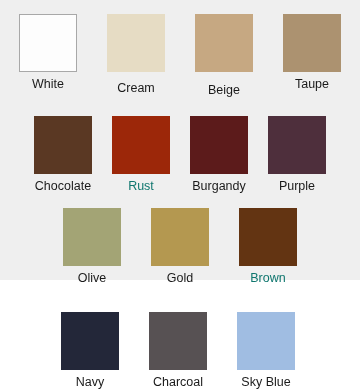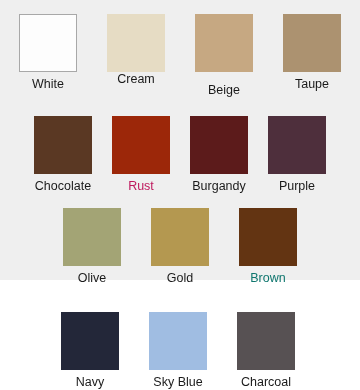--- a/index.html
+++ b/index.html
@@ -52,39 +52,39 @@
 <body>
 
 <div id="palette" style="background: rgb(239, 239, 239);">
     <div class="swatch-row" style="position: absolute; left: 0px; right: 0px; top: 14px; gap: 30px;">
       <div class="swatch-cell">
         <span class="swatch-chip bordered" style="width: 58px; height: 58px; background: rgb(253, 253, 253); border-color: rgb(168, 168, 168);"></span>
         <span class="swatch-label" style="margin-top: 5px; color: rgb(26, 26, 26);">White</span>
       </div>
       <div class="swatch-cell">
         <span class="swatch-chip" style="width: 58px; height: 58px; background: rgb(230, 220, 196);"></span>
-        <span class="swatch-label" style="margin-top: 0; color: rgb(26, 26, 26);">Cream</span>
+        <span class="swatch-label" style="margin-top: 9px; color: rgb(26, 26, 26);">Cream</span>
       </div>
       <div class="swatch-cell">
         <span class="swatch-chip" style="width: 58px; height: 58px; background: rgb(198, 168, 130);"></span>
         <span class="swatch-label" style="margin-top: 11px; color: rgb(26, 26, 26);">Beige</span>
       </div>
       <div class="swatch-cell">
         <span class="swatch-chip" style="width: 58px; height: 58px; background: rgb(172, 146, 112);"></span>
         <span class="swatch-label" style="margin-top: 5px; color: rgb(26, 26, 26);">Taupe</span>
       </div>
     </div>
     <div class="swatch-row" style="position: absolute; left: 0px; right: 0px; top: 116px; gap: 20px;">
       <div class="swatch-cell">
         <span class="swatch-chip" style="width: 58px; height: 58px; background: rgb(90, 56, 35);"></span>
         <span class="swatch-label" style="margin-top: 5px; color: rgb(26, 26, 26);">Chocolate</span>
       </div>
       <div class="swatch-cell">
         <span class="swatch-chip" style="width: 58px; height: 58px; background: rgb(156, 39, 9);"></span>
-        <span class="swatch-label" style="margin-top: 5px; color: #be185d;">Rust</span>
+        <span class="swatch-label" style="margin-top: 5px; color: #0f766e;">Rust</span>
       </div>
       <div class="swatch-cell">
         <span class="swatch-chip" style="width: 58px; height: 58px; background: rgb(92, 27, 27);"></span>
         <span class="swatch-label" style="margin-top: 5px; color: rgb(26, 26, 26);">Burgandy</span>
       </div>
       <div class="swatch-cell">
         <span class="swatch-chip" style="width: 58px; height: 58px; background: rgb(78, 47, 60);"></span>
         <span class="swatch-label" style="margin-top: 5px; color: rgb(26, 26, 26);">Purple</span>
       </div>
     </div>
@@ -101,21 +101,21 @@
         <span class="swatch-chip" style="width: 58px; height: 58px; background: rgb(99, 52, 18);"></span>
         <span class="swatch-label" style="margin-top: 5px; color: #0f766e;">Brown</span>
       </div>
     </div>
     <div class="swatch-row" style="position: absolute; left: 0px; right: 4px; top: 312px; gap: 30px;">
       <div class="swatch-cell">
         <span class="swatch-chip" style="width: 58px; height: 58px; background: rgb(35, 39, 57);"></span>
         <span class="swatch-label" style="margin-top: 5px; color: rgb(26, 26, 26);">Navy</span>
       </div>
       <div class="swatch-cell">
+        <span class="swatch-chip" style="width: 58px; height: 58px; background: rgb(87, 81, 83);"></span>
+        <span class="swatch-label" style="margin-top: 5px; color: rgb(26, 26, 26);">Charcoal</span>
+      </div>
+      <div class="swatch-cell">
         <span class="swatch-chip" style="width: 58px; height: 58px; background: rgb(160, 189, 226);"></span>
         <span class="swatch-label" style="margin-top: 5px; color: rgb(26, 26, 26);">Sky Blue</span>
-      </div>
-      <div class="swatch-cell">
-        <span class="swatch-chip" style="width: 58px; height: 58px; background: rgb(87, 81, 83);"></span>
-        <span class="swatch-label" style="margin-top: 5px; color: rgb(26, 26, 26);">Charcoal</span>
       </div>
     </div>
   </div>
 
 </body></html>

